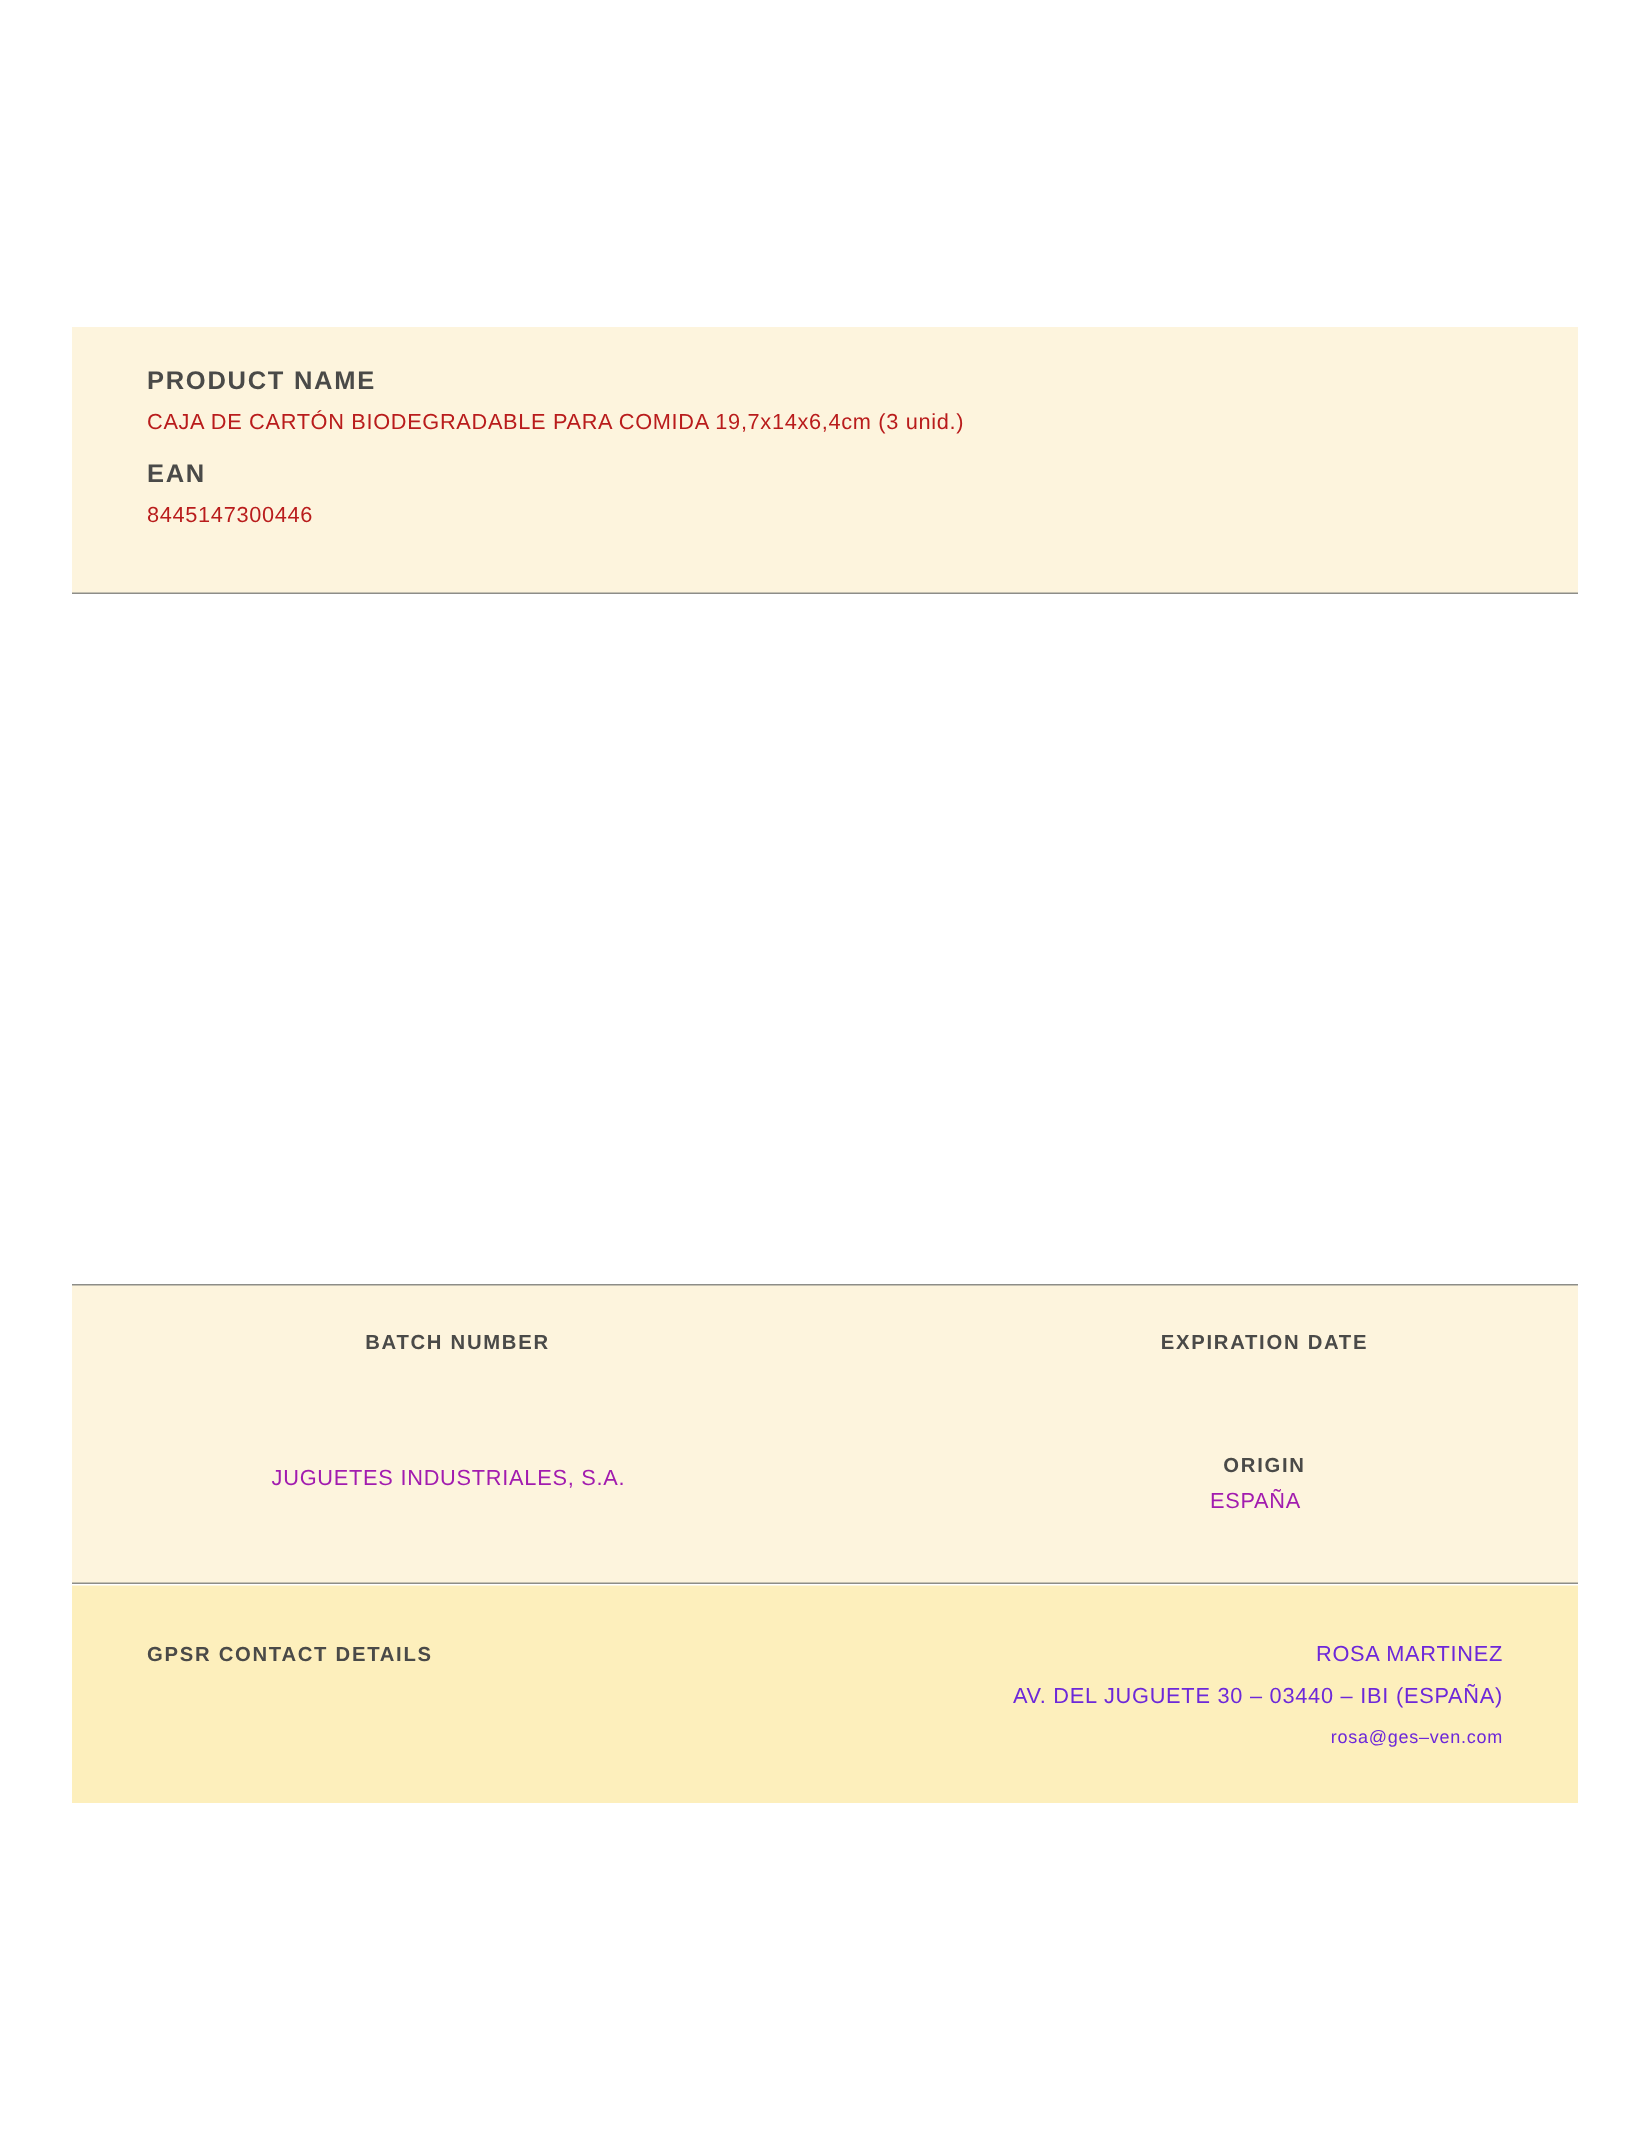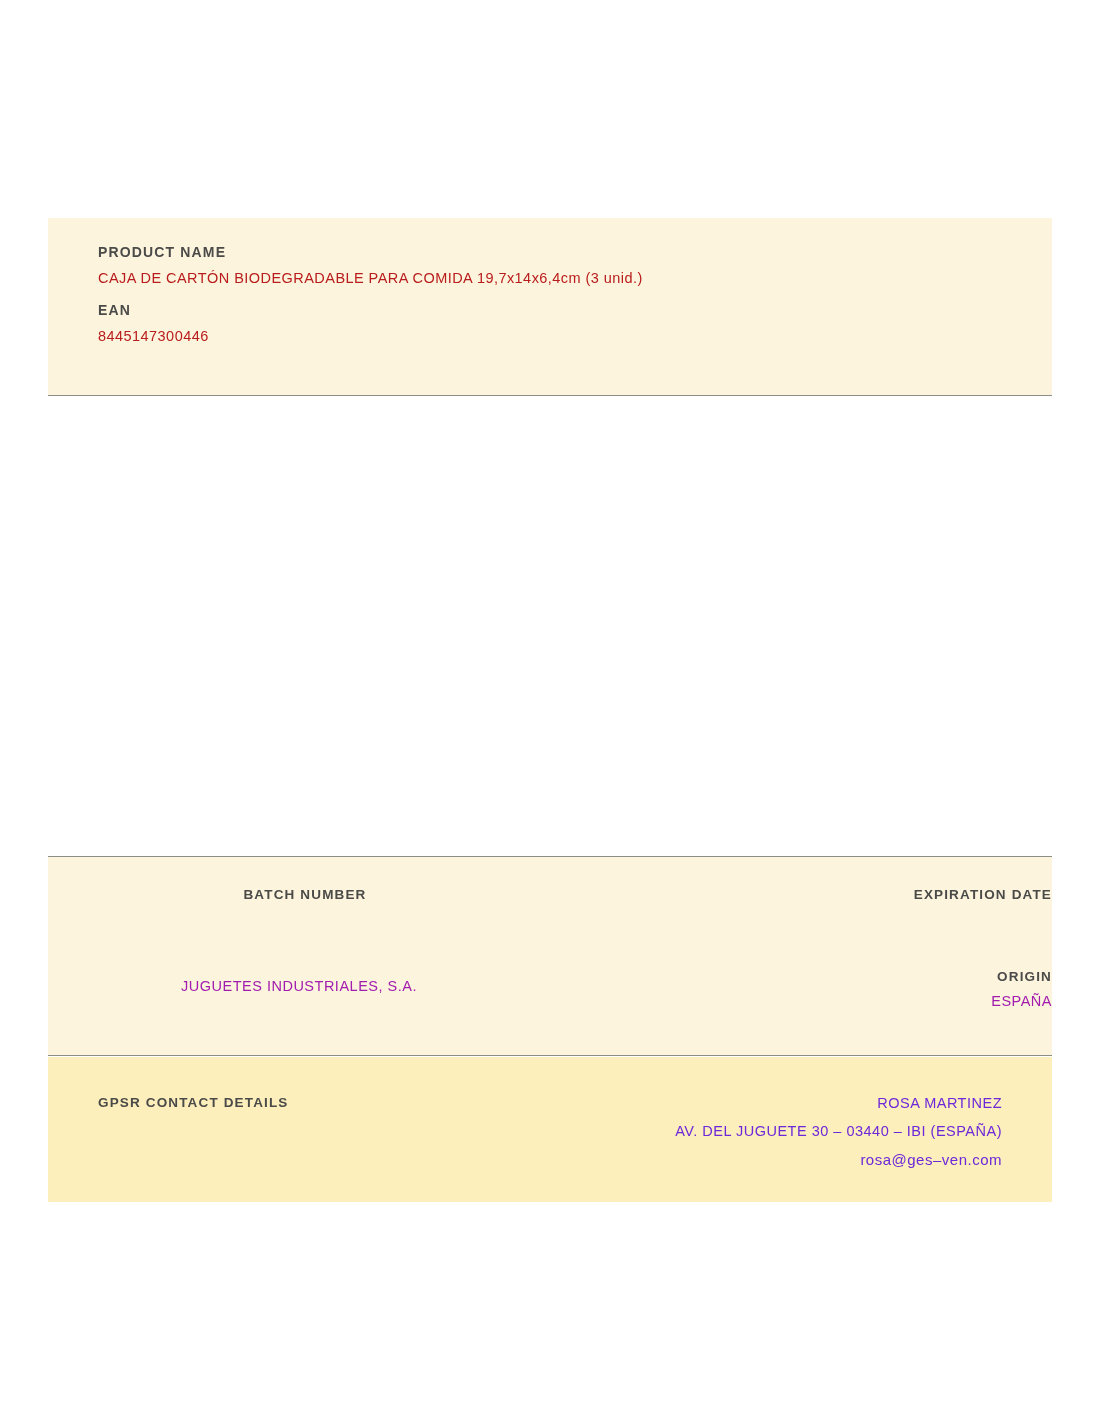--- a/index.html
+++ b/index.html
@@ -26,21 +26,21 @@
     left: 48px;
     top: 218px;
     width: 1004px;
     height: 178px;
     background: #fdf4dd;
     border-bottom: 1px solid #8d8d88;
     box-sizing: border-box;
     padding: 26px 50px 0 50px;
   }
   .field-label {
-    font-size: 14px;
+    font-size: 17px;
     font-weight: bold;
     letter-spacing: 1.15px;
     color: #4a4a48;
     margin: 0;
   }
   .field-value {
     font-size: 14.5px;
     letter-spacing: 0.45px;
     color: #b91c1c;
     margin: 10px 0 0 0;
@@ -78,21 +78,21 @@
   }
   .batch-col {
     flex: 0 0 50%;
     box-sizing: border-box;
     text-align: center;
   }
   .batch-col.left {
     padding-left: 0;
   }
   .batch-col.right {
-    text-align: right;
+    text-align: center;
     padding-left: 72px;
   }
   .row-one {
     padding-top: 30px;
   }
   .row-two {
     padding-top: 58px;
   }
   .batch-label {
     font-size: 13.5px;
@@ -136,21 +136,21 @@
   .gpsr-lines {
     text-align: right;
   }
   .gpsr-line {
     font-size: 14.5px;
     letter-spacing: 0.5px;
     color: #6d28d9;
     margin: 0 0 12px 0;
   }
   .gpsr-line.email {
-    font-size: 15px;
+    font-size: 12px;
     margin-bottom: 0;
   }
 </style>
 </head>
 <body>
 
 <div class="page">
 
   <section class="product-block">
     <p class="field-label">PRODUCT NAME</p>

